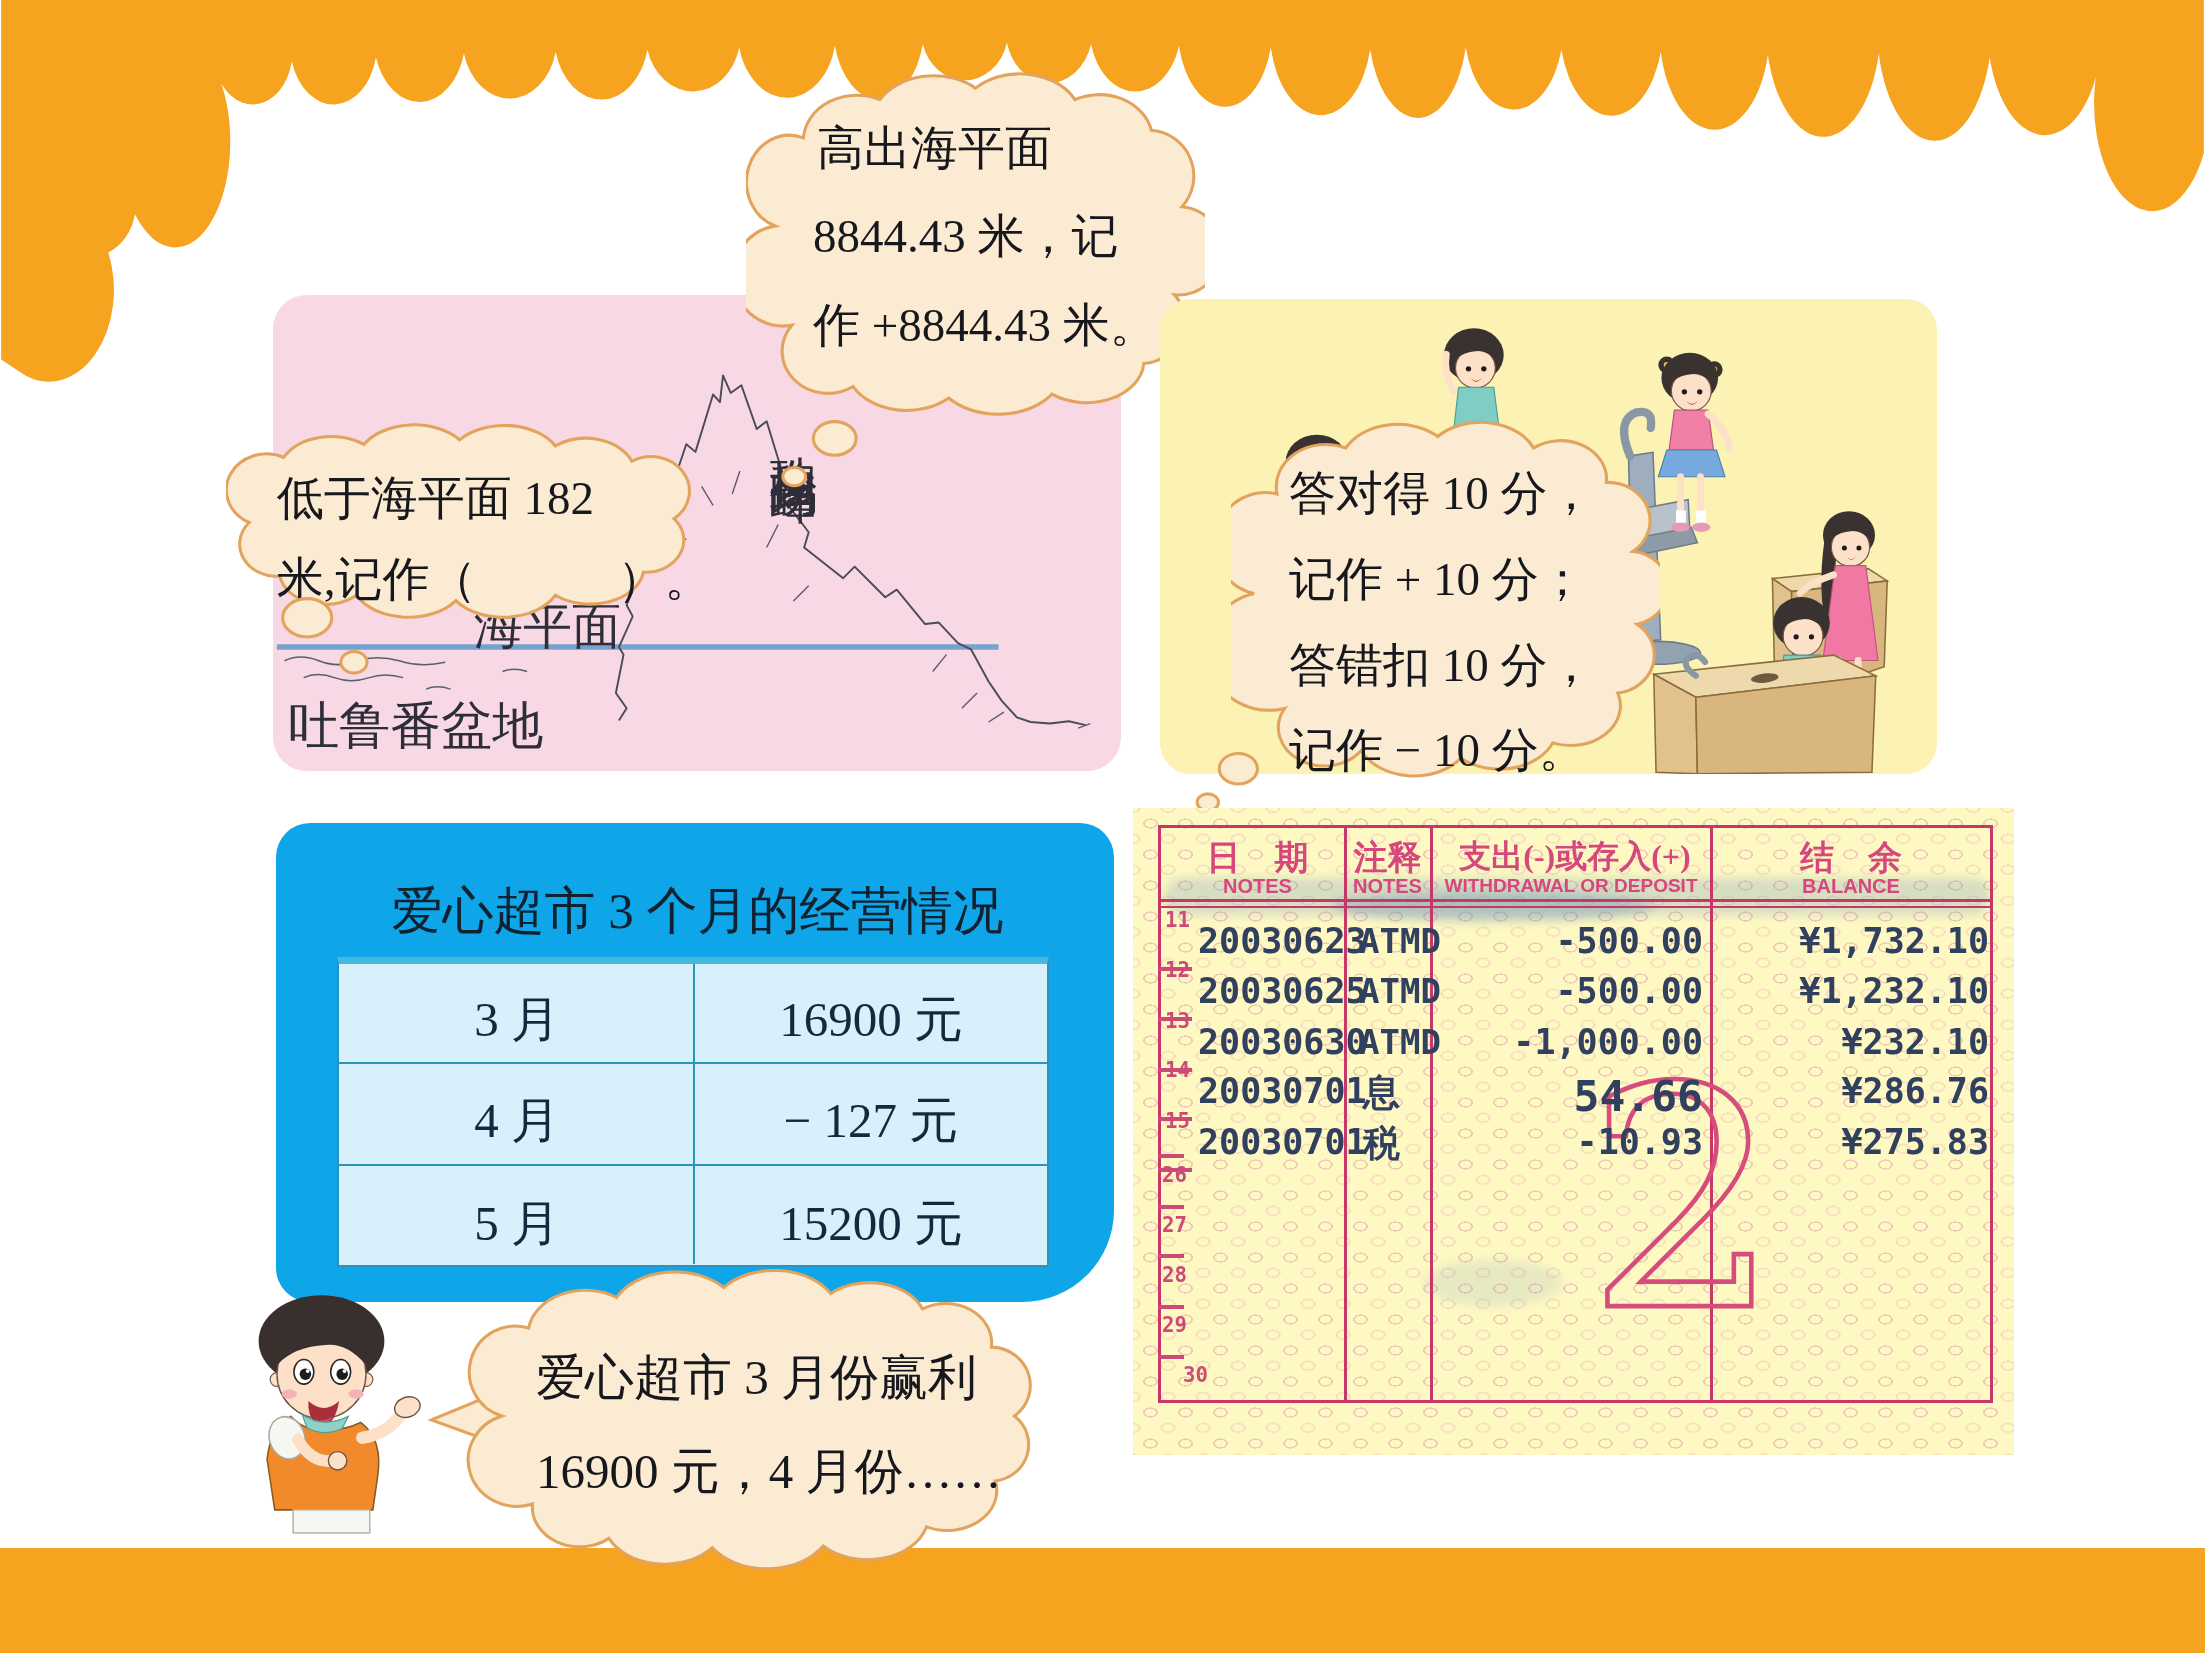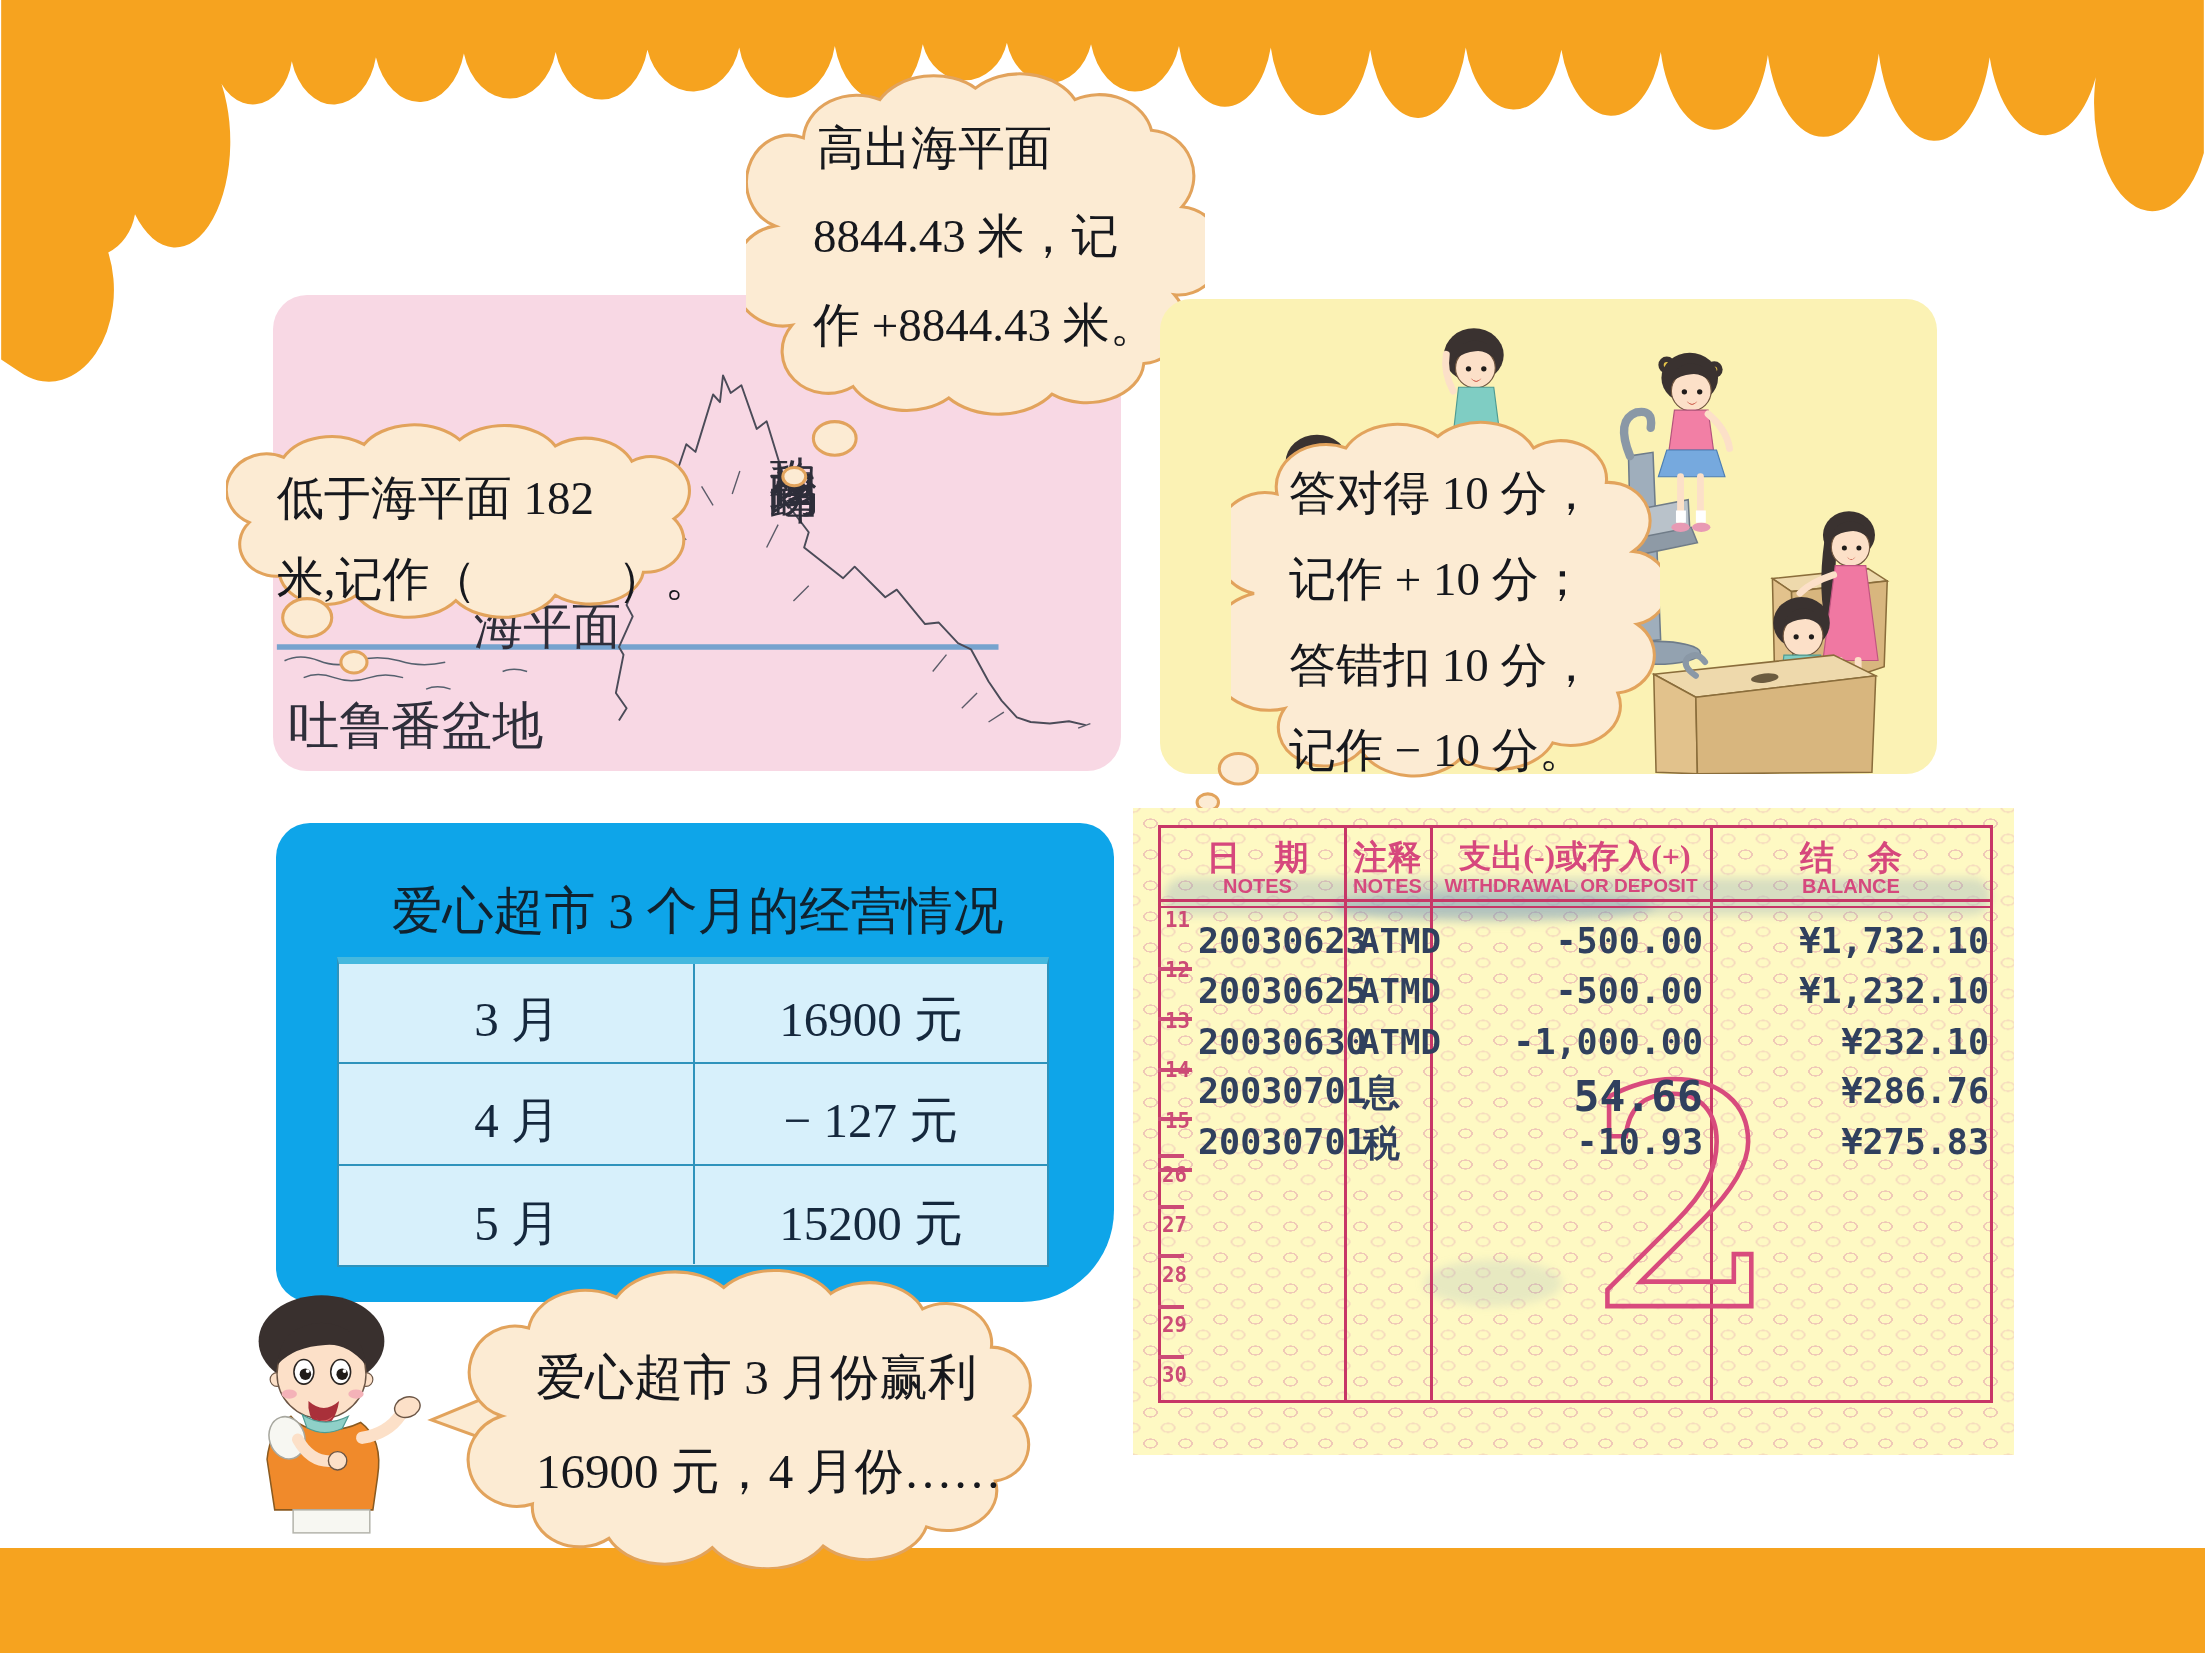--- a/index.html
+++ b/index.html
@@ -375,17 +375,17 @@
 
     <div class="pb-dash" style="left:25px;top:346px;width:26px;"></div>
     <div class="abs pb-rowno" style="left:29px;top:355px;">26</div>
     <div class="pb-dash" style="left:25px;top:397px;width:26px;"></div>
     <div class="abs pb-rowno" style="left:29px;top:405px;">27</div>
     <div class="pb-dash" style="left:25px;top:446px;width:26px;"></div>
     <div class="abs pb-rowno" style="left:29px;top:455px;">28</div>
     <div class="pb-dash" style="left:25px;top:497px;width:26px;"></div>
     <div class="abs pb-rowno" style="left:29px;top:505px;">29</div>
     <div class="pb-dash" style="left:25px;top:547px;width:26px;"></div>
-    <div class="abs pb-rowno" style="left:29px;top:555px;">30</div>
+    <div class="abs pb-rowno" style="left:29px;top:555px;padding-left:21px;">30</div>
   </div>
 
 </div>
 
 
 </body></html>

